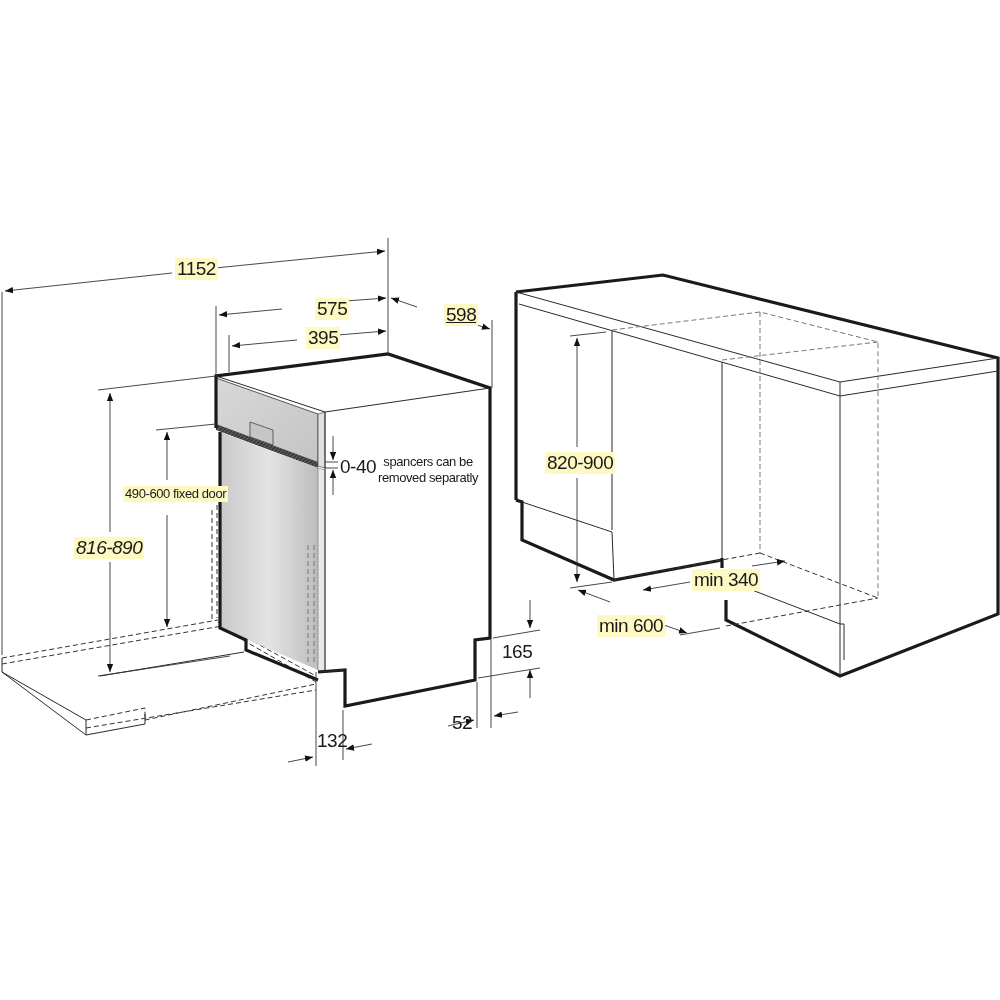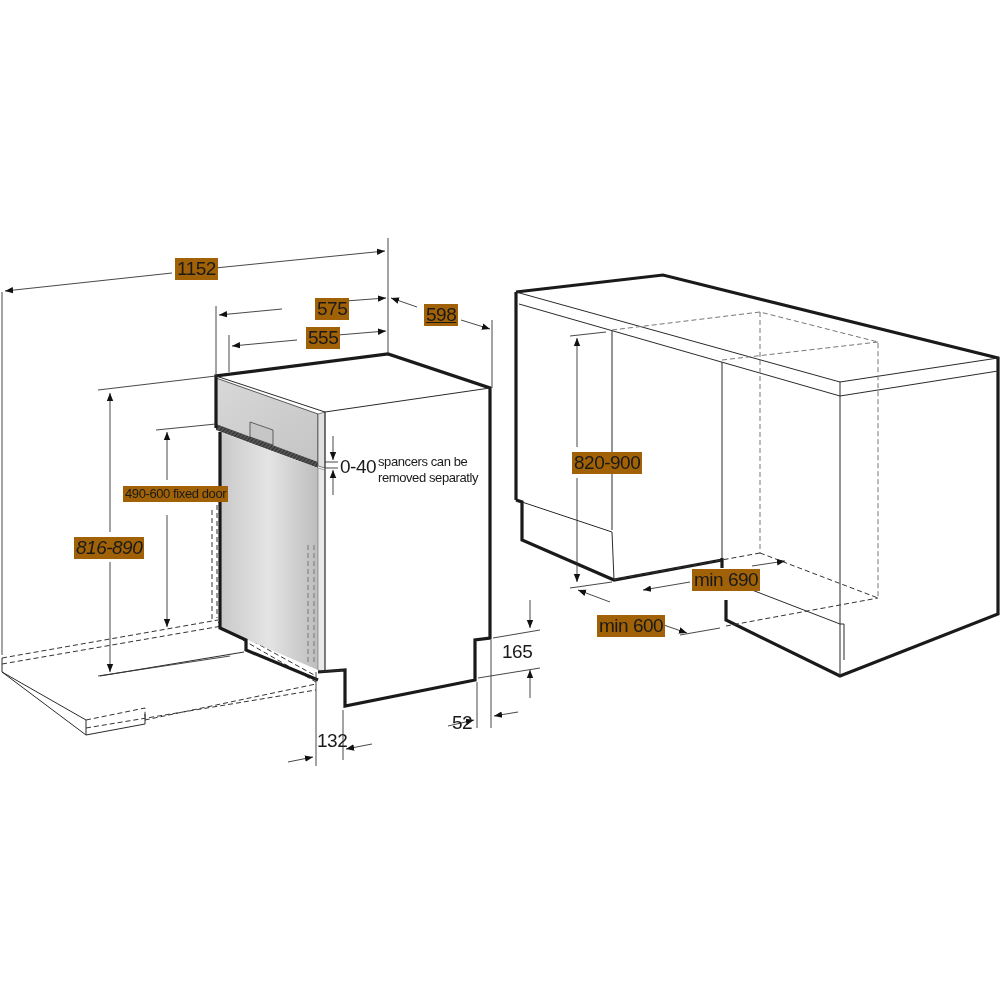--- a/index.html
+++ b/index.html
@@ -6,21 +6,21 @@
     body { width: 1000px; height: 1000px; overflow: hidden; position: relative; font-family: "Liberation Sans", sans-serif; }
     svg { position: absolute; left: 0; top: 0; }
     .thick { stroke: #1a1a1a; stroke-width: 3.2; fill: none; stroke-linejoin: miter; }
     .thin { stroke: #2a2a2a; stroke-width: 1; fill: none; }
     .dim { stroke: #333; stroke-width: 0.9; fill: none; }
     .dash { stroke: #333; stroke-width: 1; fill: none; stroke-dasharray: 5 3; }
     .dash-light { stroke: #777; stroke-width: 1; fill: none; stroke-dasharray: 5 3; }
     .lbl { position: absolute; color: #1a1a1a; white-space: nowrap; font-family: "Liberation Sans", sans-serif; font-stretch: condensed; }
     .lbl-lg { font-size: 19px; letter-spacing: -0.5px; }
     .lbl-sm { font-size: 13px; letter-spacing: -0.4px; line-height: 16px; }
-    .bg { background: #a16207; padding: 0 2px; }
+    .bg { background: #fef9c3; padding: 0 2px; }
   </style>
 </head>
 <body>
 
 <svg width="1000" height="1000" viewBox="0 0 1000 1000">
   <defs>
     <linearGradient id="panelGrad" x1="0" y1="0" x2="1" y2="0">
       <stop offset="0" stop-color="#c9c9c9"></stop>
       <stop offset="0.5" stop-color="#e4e4e4"></stop>
       <stop offset="1" stop-color="#bdbdbd"></stop>
@@ -160,28 +160,28 @@
     <path class="dim" d="M752,566 L785,561" marker-end="url(#arr)"></path>
 
     <path class="dim" d="M578,590 L610,602" marker-start="url(#arr)"></path>
     <path class="dim" d="M655,622 L687,633" marker-end="url(#arr)"></path>
     <path class="dim" d="M680,635 L720,628"></path>
   </g>
 </svg>
 
 <div class="lbl lbl-lg bg" style="left:175px;top:258px;">1152</div>
 <div class="lbl lbl-lg bg" style="left:292px;top:298px;margin-left:23px;">575</div>
-<div class="lbl lbl-lg bg" style="left:306px;top:327px;">555</div>
-<div class="lbl lbl-lg bg" style="left:424px;top:304px;text-decoration:underline;">598</div>
+<div class="lbl lbl-lg bg" style="left:306px;top:327px;">395</div>
+<div class="lbl lbl-lg bg" style="left:444px;top:304px;text-decoration:underline;">598</div>
 <div class="lbl lbl-lg bg" style="left:74px;top:537px;font-style:italic;">816-890</div>
 <div class="lbl lbl-sm bg" style="left:123px;top:486px;text-align:right;">490-600 fixed door</div>
 <div class="lbl lbl-lg" style="left:340px;top:456px;">0-40</div>
-<div class="lbl lbl-sm" style="left:378px;top:454px;">
+<div class="lbl lbl-sm" style="left:378px;top:454px;text-align:center;">
   <div>spancers can be</div>
   <div>removed separatly</div>
 </div>
 <div class="lbl lbl-lg" style="left:502px;top:641px;">165</div>
 <div class="lbl lbl-lg" style="left:452px;top:712px;">52</div>
 <div class="lbl lbl-lg" style="left:317px;top:730px;">132</div>
 
-<div class="lbl lbl-lg bg" style="left:545px;top:452px;margin-left:27px;">820-900</div>
-<div class="lbl lbl-lg bg" style="left:692px;top:569px;">min 690</div>
+<div class="lbl lbl-lg bg" style="left:545px;top:452px;">820-900</div>
+<div class="lbl lbl-lg bg" style="left:692px;top:569px;">min 340</div>
 <div class="lbl lbl-lg bg" style="left:597px;top:615px;">min 600</div>
 
 </body></html>

